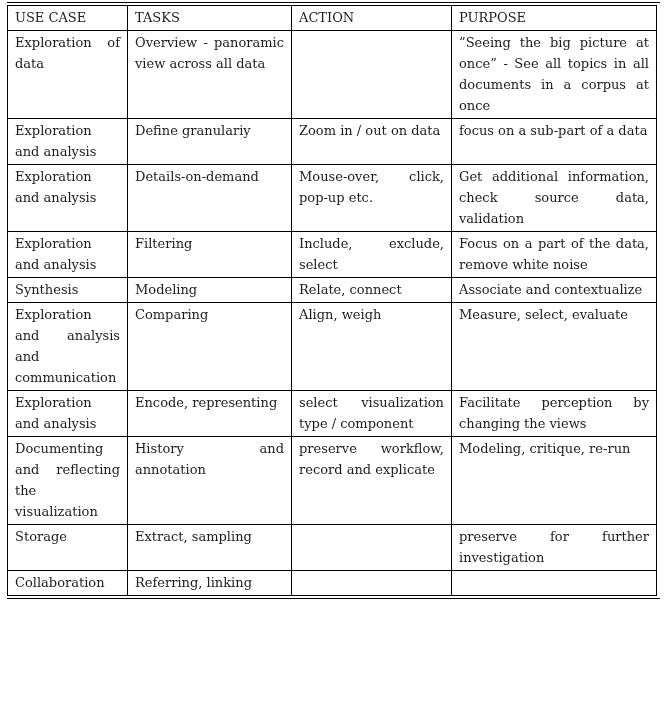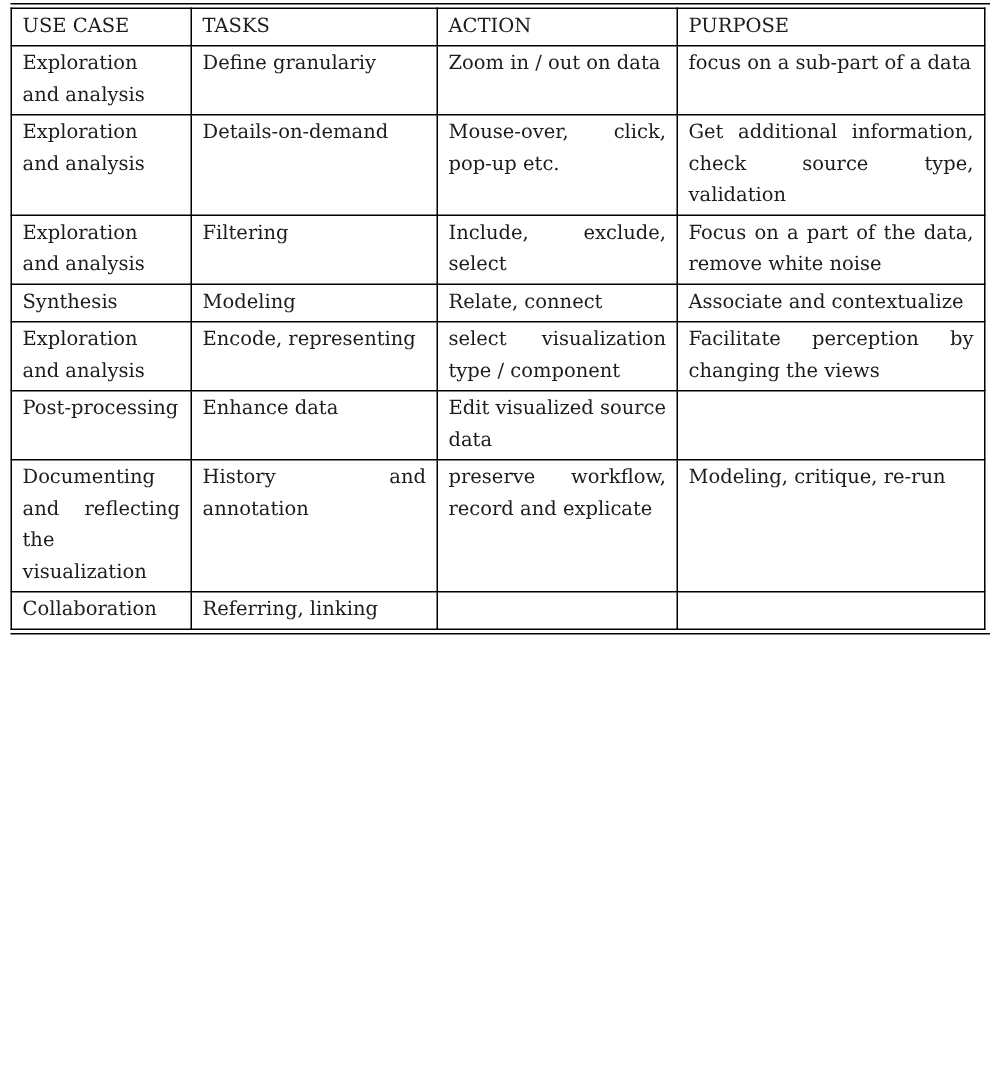--- a/index.html
+++ b/index.html
@@ -66,60 +66,72 @@
       <thead>
         <tr>
           <th>USE CASE</th>
           <th>TASKS</th>
           <th>ACTION</th>
           <th>PURPOSE</th>
         </tr>
       </thead>
       <tbody>
         <tr>
+          <td>Exploration of data</td>
+          <td>Overview - panoramic view across all data</td>
+          <td></td>
+          <td>”Seeing the big picture at once” - See all topics in all documents in a corpus at once</td>
+        </tr>
+        <tr>
           <td>Exploration and analysis</td>
           <td>Define granulariy</td>
           <td>Zoom in / out on data</td>
           <td>focus on a sub-part of a data</td>
         </tr>
         <tr>
           <td>Exploration and analysis</td>
           <td>Details-on-demand</td>
           <td>Mouse-over, click, pop-up etc.</td>
-          <td>Get additional information, check source type, validation</td>
+          <td>Get additional information, check source data, validation</td>
         </tr>
         <tr>
           <td>Exploration and analysis</td>
           <td>Filtering</td>
           <td>Include, exclude, select</td>
           <td>Focus on a part of the data, remove white noise</td>
         </tr>
         <tr>
           <td>Synthesis</td>
           <td>Modeling</td>
           <td>Relate, connect</td>
           <td>Associate and contextualize</td>
         </tr>
         <tr>
+          <td>Exploration and analysis and communication</td>
+          <td>Comparing</td>
+          <td>Align, weigh</td>
+          <td>Measure, select, evaluate</td>
+        </tr>
+        <tr>
           <td>Exploration and analysis</td>
           <td>Encode, representing</td>
           <td>select visualization type / component</td>
           <td>Facilitate perception by changing the views</td>
         </tr>
         <tr>
-          <td>Post-processing</td>
-          <td>Enhance data</td>
-          <td>Edit visualized source data</td>
-          <td></td>
-        </tr>
-        <tr>
           <td>Documenting and reflecting the visualization</td>
           <td>History and annotation</td>
           <td>preserve workflow, record and explicate</td>
           <td>Modeling, critique, re-run</td>
+        </tr>
+        <tr>
+          <td>Storage</td>
+          <td>Extract, sampling</td>
+          <td></td>
+          <td>preserve for further investigation</td>
         </tr>
         <tr>
           <td>Collaboration</td>
           <td>Referring, linking</td>
           <td></td>
           <td></td>
         </tr>
       </tbody>
     </table>
   </div>

